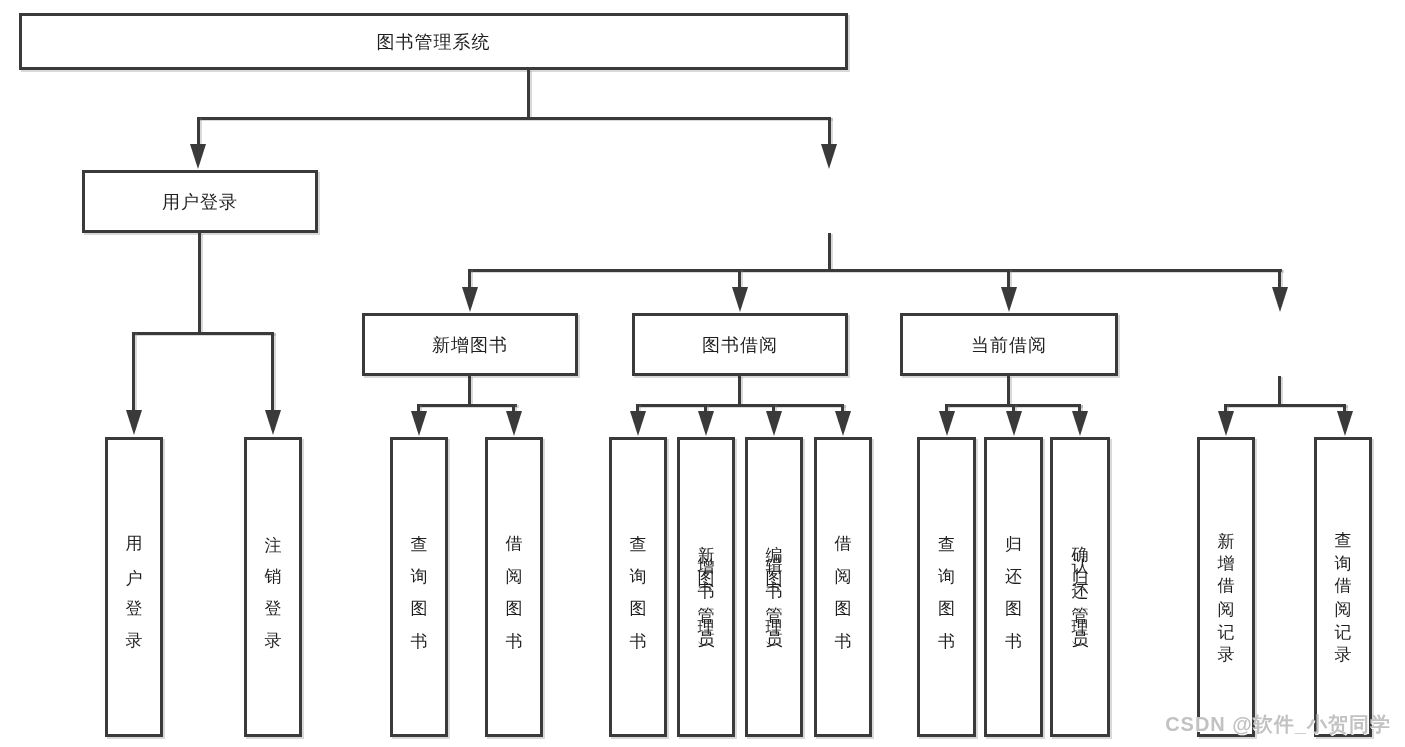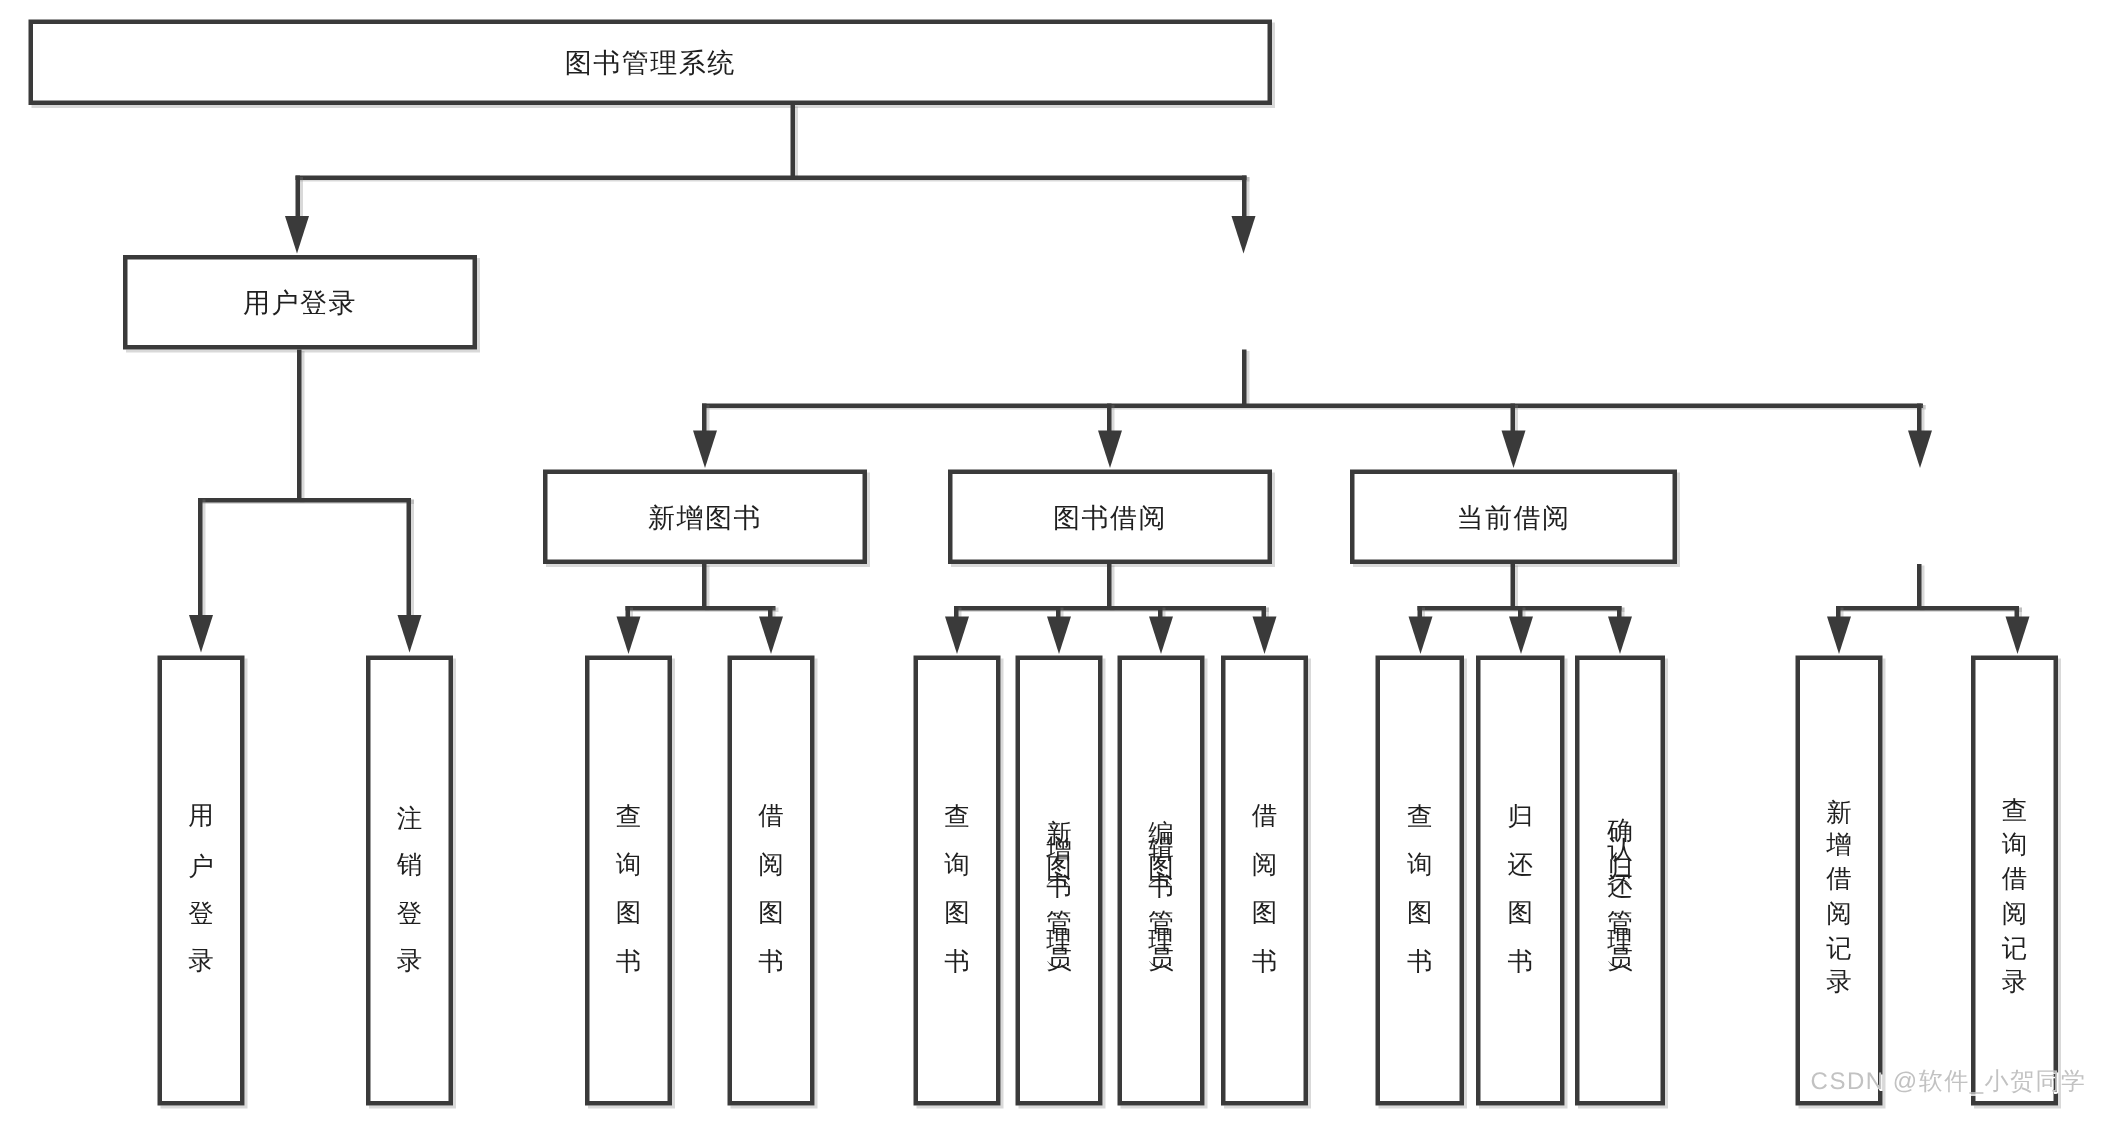--- a/index.html
+++ b/index.html
@@ -20,22 +20,22 @@
   .sp4{letter-spacing:1.9em;}
   .sp6{letter-spacing:1.35em;}
   .sp9{letter-spacing:0.72em;}
   .line{position:absolute;background:#3a3a3a;box-shadow:2px 1px 0 rgba(130,130,130,0.30);}
   .arrow{
     position:absolute;width:0;height:0;
     border-left:8px solid transparent;border-right:8px solid transparent;
     border-top:25px solid #3a3a3a;
   }
   .watermark{
-    position:absolute;top:711px;right:14px;font-size:16px;letter-spacing:1px;
-    color:#c2c2c2;text-shadow:1px 1px 0 #ffffff;white-space:nowrap;
+    position:absolute;top:711px;right:14px;font-size:20px;letter-spacing:1px;
+    color:#c2c2c2;text-shadow:1px 1px 0 #ffffff;white-space:nowrap;font-weight:bold;
   }
 </style>
 </head>
 <body>
 
 <div id="canvas">
 
   <div class="box hbox" style="left:19px;top:13px;width:829px;height:57px;">
     <span>图书管理系统</span>
   </div>

